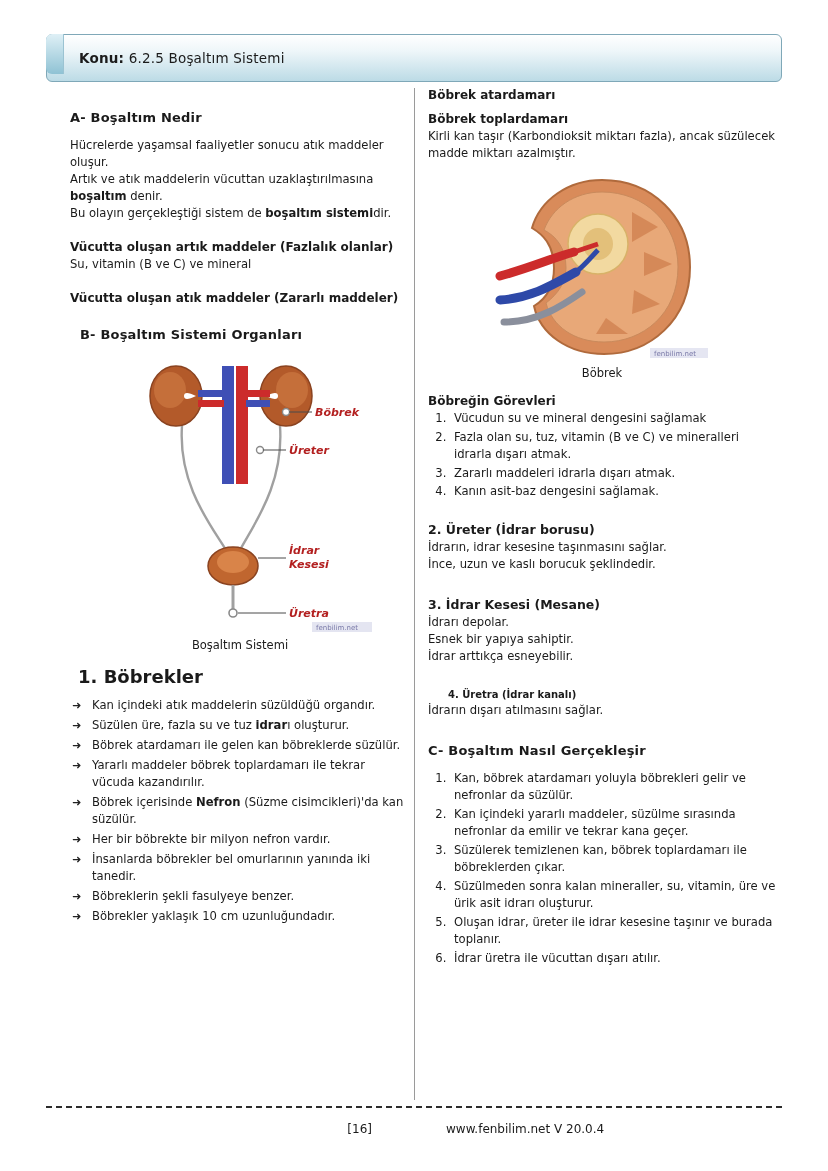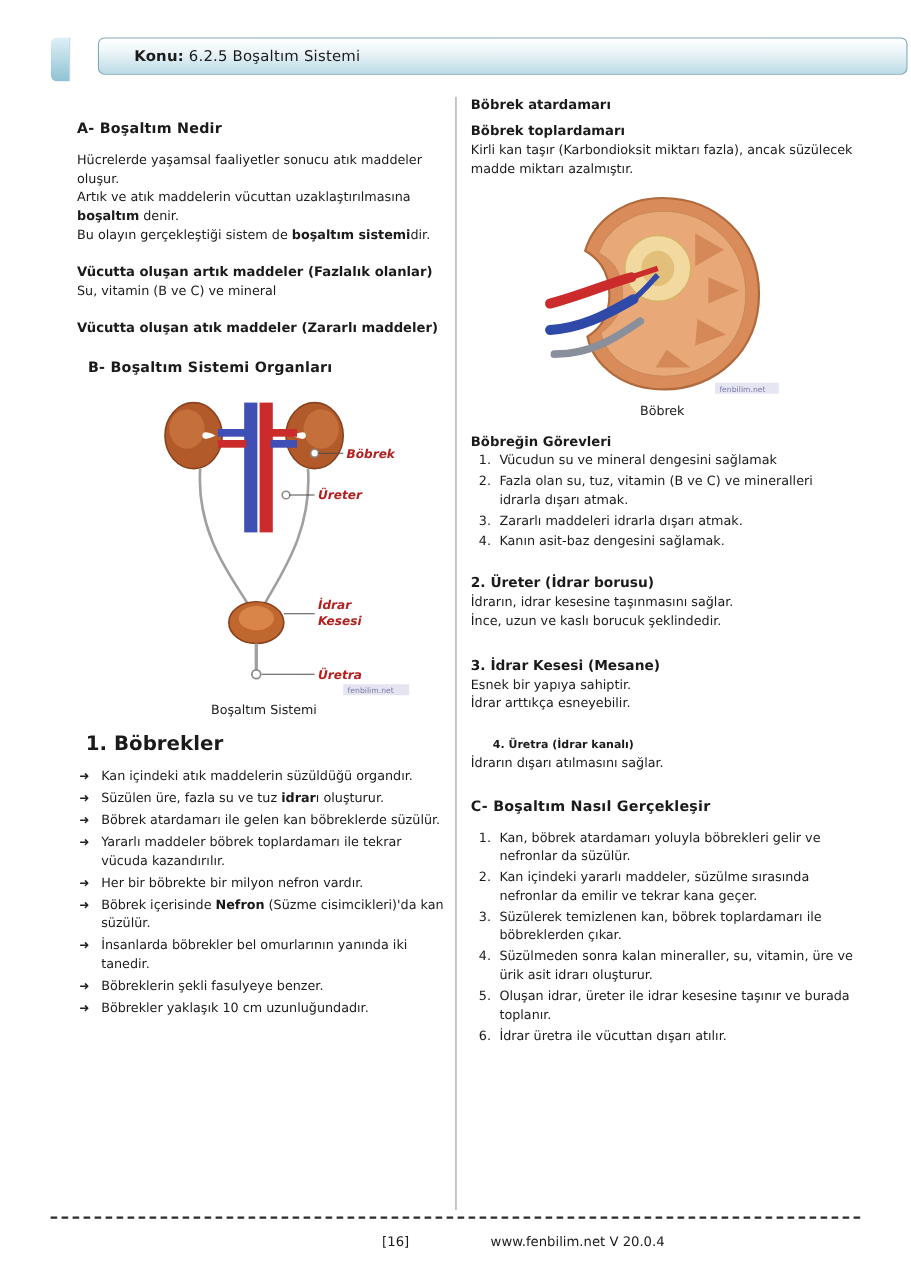--- a/index.html
+++ b/index.html
@@ -19,27 +19,26 @@
     position: relative;
     padding: 0;
   }
 
   
   .header-band {
     position: absolute;
     left: 46px;
     top: 34px;
     width: 736px;
-    height: 34px;
+    height: 48px;
     border: 1px solid #7fa8b8;
     border-radius: 6px;
     background: linear-gradient(to bottom, #ffffff 0%, #eef6f9 35%, #bcdbe6 100%);
     display: flex;
     align-items: center;
-    margin-left: 43px;
   }
   .header-accent {
     position: absolute;
     left: 46px;
     top: 34px;
     width: 18px;
     height: 40px;
     border-radius: 6px 0 0 6px;
     background: linear-gradient(to bottom, #dff0f6, #8fc2d4);
     border-right: 1px solid #9bc3d2;
@@ -277,22 +276,22 @@
 
     <div class="gap-m"></div>
     <h3 class="sub" style="margin-left:8px;font-size:18px;">1. Böbrekler</h3>
     <div class="gap-s"></div>
 
     <ul class="arrow">
       <li>Kan içindeki atık maddelerin süzüldüğü organdır.</li>
       <li>Süzülen üre, fazla su ve tuz <b class="em">idrar</b>ı oluşturur.</li>
       <li>Böbrek atardamarı ile gelen kan böbreklerde süzülür.</li>
       <li>Yararlı maddeler böbrek toplardamarı ile tekrar vücuda kazandırılır.</li>
+      <li>Böbrek içerisinde <b class="em">Nefron</b> (Süzme cisimcikleri)'da kan süzülür.</li>
       <li>Her bir böbrekte bir milyon nefron vardır.</li>
-      <li>Böbrek içerisinde <b class="em">Nefron</b> (Süzme cisimcikleri)'da kan süzülür.</li>
       <li>İnsanlarda böbrekler bel omurlarının yanında iki tanedir.</li>
       <li>Böbreklerin şekli fasulyeye benzer.</li>
       <li>Böbrekler yaklaşık 10 cm uzunluğundadır.</li>
     </ul>
   </div>
 
   <div class="col-right">
 
     <h3 class="sub">Böbrek atardamarı</h3>
 
@@ -348,20 +347,21 @@
       <li>Kanın asit-baz dengesini sağlamak.</li>
     </ol>
 
     <div class="gap-l"></div>
     <h3 class="sub" style="font-size:12.5px;">2. Üreter (İdrar borusu)</h3>
     <p class="body tight">İdrarın, idrar kesesine taşınmasını sağlar.</p>
     <p class="body">İnce, uzun ve kaslı borucuk şeklindedir.</p>
 
     <div class="gap-m"></div>
     <h3 class="sub" style="font-size:12.5px;">3. İdrar Kesesi (Mesane)</h3>
+    <p class="body tight">İdrarı depolar.</p>
     <p class="body tight">Esnek bir yapıya sahiptir.</p>
     <p class="body">İdrar arttıkça esneyebilir.</p>
 
     <div class="gap-m"></div>
     <h3 class="sub" style="font-size:10px;margin-left:20px;">4. Üretra (İdrar kanalı)</h3>
     <p class="body">İdrarın dışarı atılmasını sağlar.</p>
 
     <div class="gap-m"></div>
     <h2 class="sec">C- Boşaltım Nasıl Gerçekleşir</h2>
     <ol class="num">

